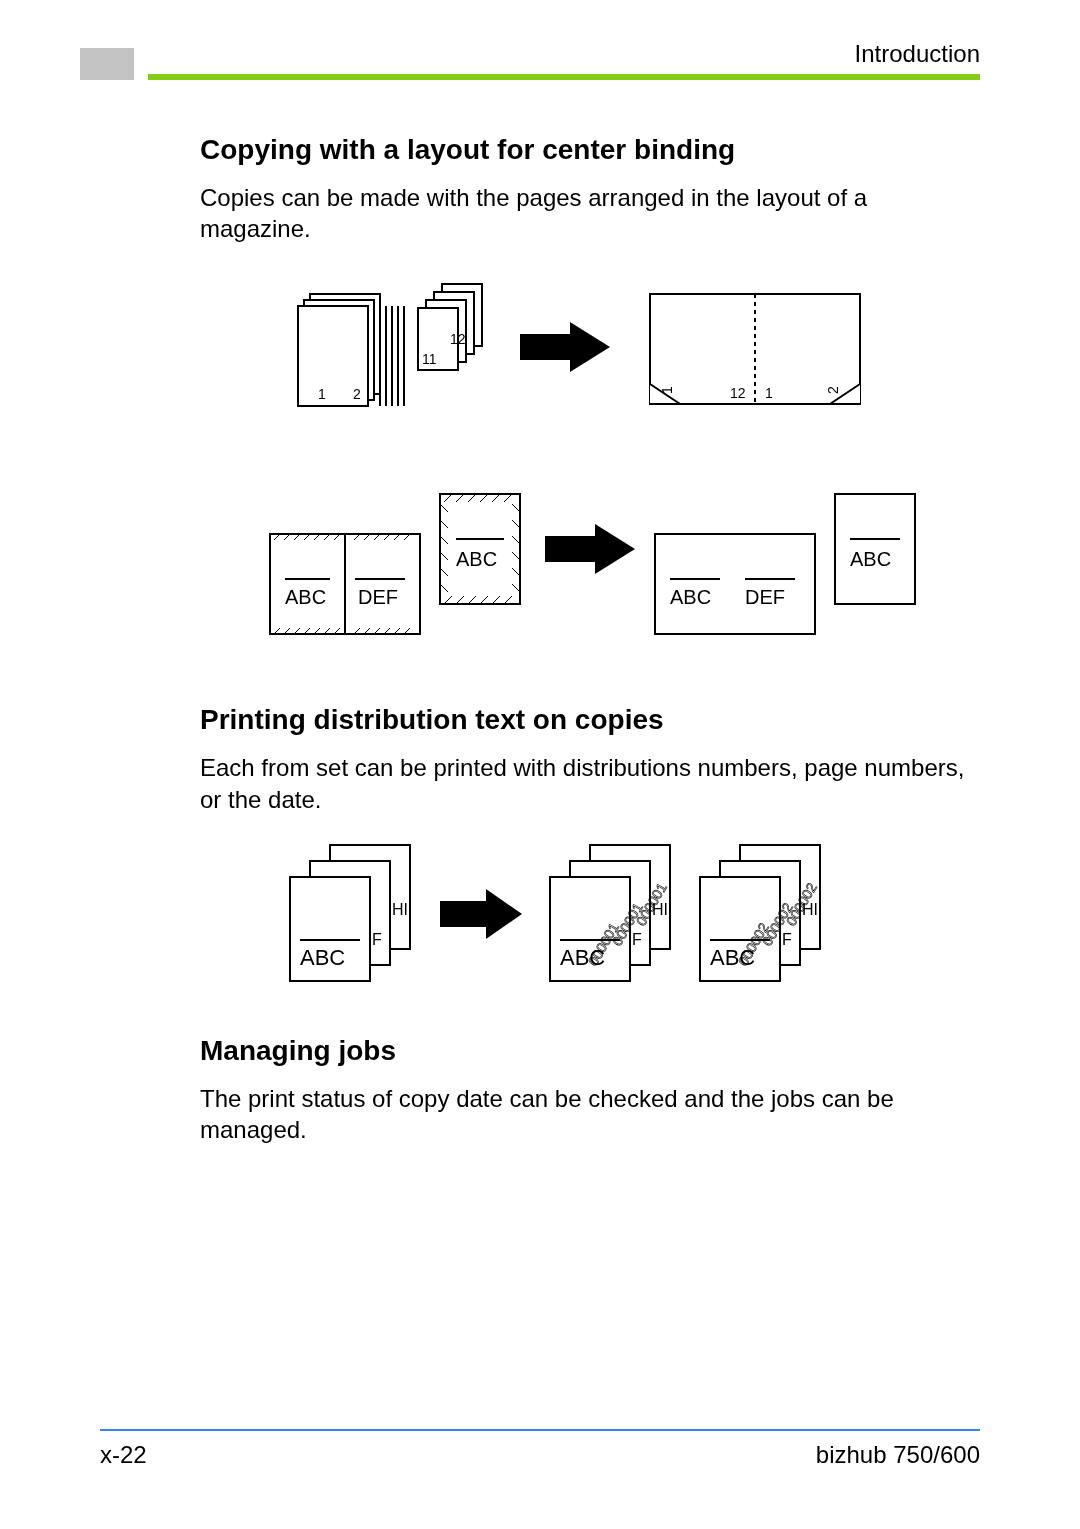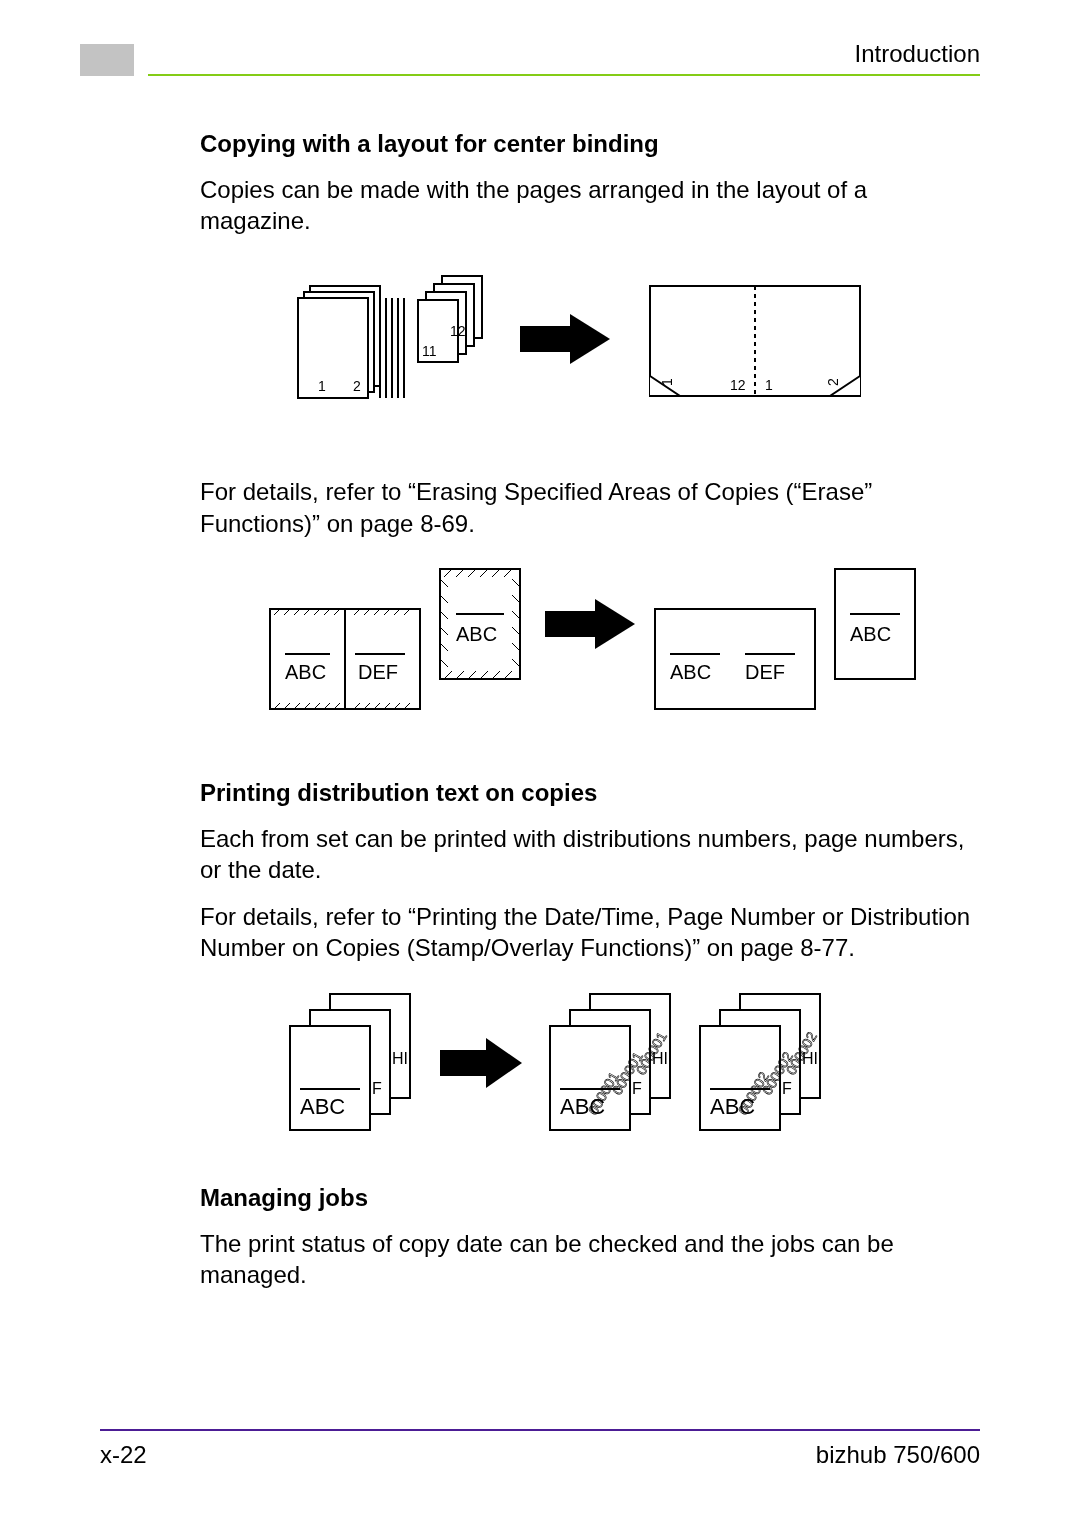--- a/index.html
+++ b/index.html
@@ -24,53 +24,53 @@
     gap: 14px;
     margin-left: -20px;
   }
   .topmark {
     width: 54px;
     height: 32px;
     background: #c3c3c3;
   }
   .header-row {
     flex: 1;
-    border-bottom: 2px solid #84cc16;
+    border-bottom: 6px solid #84cc16;
     display: flex;
     justify-content: flex-end;
     padding-bottom: 6px;
   }
   .header-text {
     font-size: 24px;
   }
   .content {
     margin-left: 100px;
     margin-top: 54px;
   }
   .h {
-    font-size: 24px;
+    font-size: 28px;
     font-weight: bold;
     margin: 0 0 16px 0;
   }
   .p {
     font-size: 24px;
     line-height: 1.3;
     margin: 4px 0 16px 0;
   }
   .figure {
     display: flex;
     justify-content: center;
     margin: 20px 0 40px 0;
   }
   .footer {
     position: absolute;
     left: 100px;
     right: 100px;
     bottom: 60px;
-    border-top: 2px solid #4c1d95;
+    border-top: 2px solid #3b82f6;
     display: flex;
     justify-content: space-between;
     padding-top: 10px;
     font-size: 24px;
   }
 </style>
 </head>
 <body>
 
 <div class="page">
@@ -125,21 +125,20 @@
           <polyline points="380,120 410,140 380,140" fill="#fff"></polyline>
           <polyline points="590,120 560,140 590,140" fill="#fff"></polyline>
           <text x="402" y="130" font-size="14" fill="#000" stroke="none" transform="rotate(-90 402 130)">1</text>
           <text x="568" y="130" font-size="14" fill="#000" stroke="none" transform="rotate(-90 568 130)">2</text>
           <text x="460" y="134" font-size="14" fill="#000" stroke="none">12</text>
           <text x="495" y="134" font-size="14" fill="#000" stroke="none">1</text>
         </g>
       </svg>
     </div>
 
-    <p class="p">For details, refer to “Erasing Specified Areas of Copies (“Erase” Functions)” on page 8-69.</p>
 
     <div class="figure">
       <svg width="660" height="180" viewBox="0 0 660 180">
 
         <g stroke="#000" stroke-width="2" fill="#fff">
           <rect x="10" y="50" width="150" height="100"></rect>
           <line x1="85" y1="50" x2="85" y2="150"></line>
 
           <g stroke="#000" stroke-width="1">
             <line x1="14" y1="56" x2="20" y2="50"></line>
@@ -223,21 +222,20 @@
         <g stroke="#000" stroke-width="2" fill="#fff">
           <rect x="575" y="10" width="80" height="110"></rect>
           <line x1="590" y1="55" x2="640" y2="55"></line>
           <text x="590" y="82" font-size="20" fill="#000" stroke="none">ABC</text>
         </g>
       </svg>
     </div>
 
     <p class="h">Printing distribution text on copies</p>
     <p class="p">Each from set can be printed with distributions numbers, page numbers, or the date.</p>
-    <p class="p">For details, refer to “Printing the Date/Time, Page Number or Distribution Number on Copies (Stamp/Overlay Functions)” on page 8-77.</p>
 
     <div class="figure">
       <svg width="660" height="160" viewBox="0 0 660 160">
 
         <g stroke="#000" stroke-width="2" fill="#fff">
           <rect x="70" y="10" width="80" height="104"></rect>
           <rect x="50" y="26" width="80" height="104"></rect>
           <rect x="30" y="42" width="80" height="104"></rect>
           <line x1="40" y1="105" x2="100" y2="105"></line>
           <text x="40" y="130" font-size="22" fill="#000" stroke="none">ABC</text>

